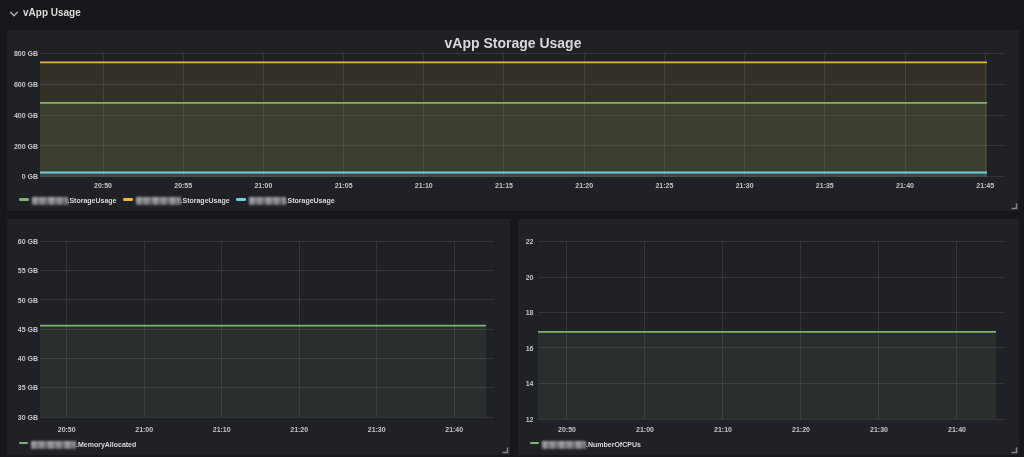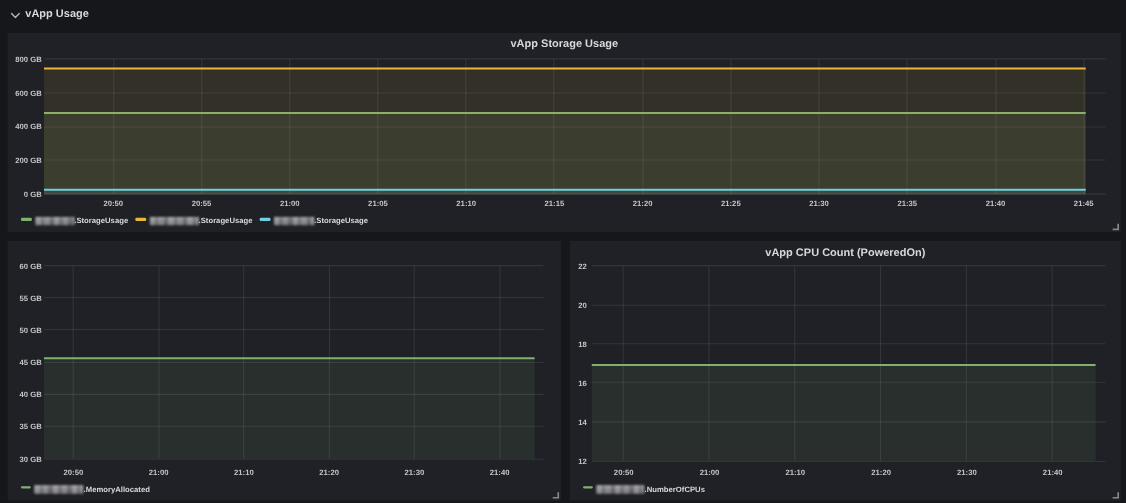--- a/index.html
+++ b/index.html
@@ -1,19 +1,19 @@
 <!DOCTYPE html>
 <html><head><meta charset="utf-8">
 <style>
 html,body{margin:0;padding:0;background:#16171a;width:1024px;height:457px;overflow:hidden;}
 *{box-sizing:border-box;}
 body{font-family:"Liberation Sans",sans-serif;}
 #wrap{position:absolute;left:0;top:0;width:1024px;height:457px;filter:blur(0.55px);}
 .panel{position:absolute;background:#1f2126;}
-.ptitle{position:absolute;width:100%;text-align:center;font-size:10px;font-weight:700;color:#d8d9da;}
+.ptitle{position:absolute;width:100%;text-align:center;font-size:14px;font-weight:700;color:#d8d9da;}
 .legend{position:absolute;font-size:7px;font-weight:700;color:#d8d9da;}
 </style></head>
 <body>
 <div id="wrap">
 <div style="position:absolute;left:10px;top:5px;width:300px;height:16px;color:#d8d9da;">
   <svg width="12" height="12" style="position:absolute;left:-2px;top:3px;" viewBox="0 0 12 12">
         <path d="M2.5 4.2 L6 7.8 L9.5 4.2" stroke="#b2b3b5" stroke-width="1.3" fill="none" stroke-linecap="round" stroke-linejoin="round"></path>
       </svg>
   <span style="position:absolute;left:13px;top:2px;font-size:10px;font-weight:700;">vApp Usage</span>
 </div>
@@ -99,21 +99,20 @@
           <text x="369.7" y="212.6" text-anchor="middle" font-size="7.0" font-weight="700" fill="#c5c6c8">21:30</text>
           <text x="447.2" y="212.6" text-anchor="middle" font-size="7.0" font-weight="700" fill="#c5c6c8">21:40</text>
           <path d="M 500.5 228.5 L 500.5 233.5 L 495.5 233.5" stroke="#85868a" stroke-width="1.5" fill="none"></path>
         </svg></div>
   <div class="legend" style="left:11.5px;top:221.5px;">
     <span style="white-space:nowrap;"><span style="display:inline-block;width:9.5px;height:2.6px;background:#7EB26D;border-radius:1.3px;vertical-align:2.2px;"></span><span style="display:inline-block;width:3px;"></span><span style="display:inline-block;width:45px;height:8px;border-radius:1px;filter:blur(1px);vertical-align:-2px;background-image:linear-gradient(to bottom, rgba(255,255,255,0.20), rgba(0,0,0,0.14)),repeating-linear-gradient(90deg, #96969a 0 5px, #6d6d73 5px 8px, #8b8b90 8px 13px, #63636a 13px 17px);"></span><span>.MemoryAllocated</span></span>
   </div>
 </div>
 
 <div class="panel" style="left:518px;top:219px;width:501px;height:236px;">
-  <div class="ptitle" style="top:5.5px;">vApp CPU Count (PoweredOn)</div>
   <div style="position:absolute;left:0;top:0;"><svg width="501" height="236" viewBox="0 0 501 236" font-family="Liberation Sans, sans-serif">
           <line x1="20.0" y1="22.5" x2="487.0" y2="22.5" stroke="#ffffff" stroke-opacity="0.09" stroke-width="1"></line>
           <line x1="20.0" y1="58.5" x2="487.0" y2="58.5" stroke="#ffffff" stroke-opacity="0.09" stroke-width="1"></line>
           <line x1="20.0" y1="93.5" x2="487.0" y2="93.5" stroke="#ffffff" stroke-opacity="0.09" stroke-width="1"></line>
           <line x1="20.0" y1="128.5" x2="487.0" y2="128.5" stroke="#ffffff" stroke-opacity="0.09" stroke-width="1"></line>
           <line x1="20.0" y1="164.5" x2="487.0" y2="164.5" stroke="#ffffff" stroke-opacity="0.09" stroke-width="1"></line>
           <line x1="20.0" y1="200.5" x2="487.0" y2="200.5" stroke="#ffffff" stroke-opacity="0.09" stroke-width="1"></line>
           <line x1="48.5" y1="22.5" x2="48.5" y2="200.0" stroke="#ffffff" stroke-opacity="0.09" stroke-width="1"></line>
           <line x1="126.5" y1="22.5" x2="126.5" y2="200.0" stroke="#ffffff" stroke-opacity="0.09" stroke-width="1"></line>
           <line x1="204.5" y1="22.5" x2="204.5" y2="200.0" stroke="#ffffff" stroke-opacity="0.09" stroke-width="1"></line>

